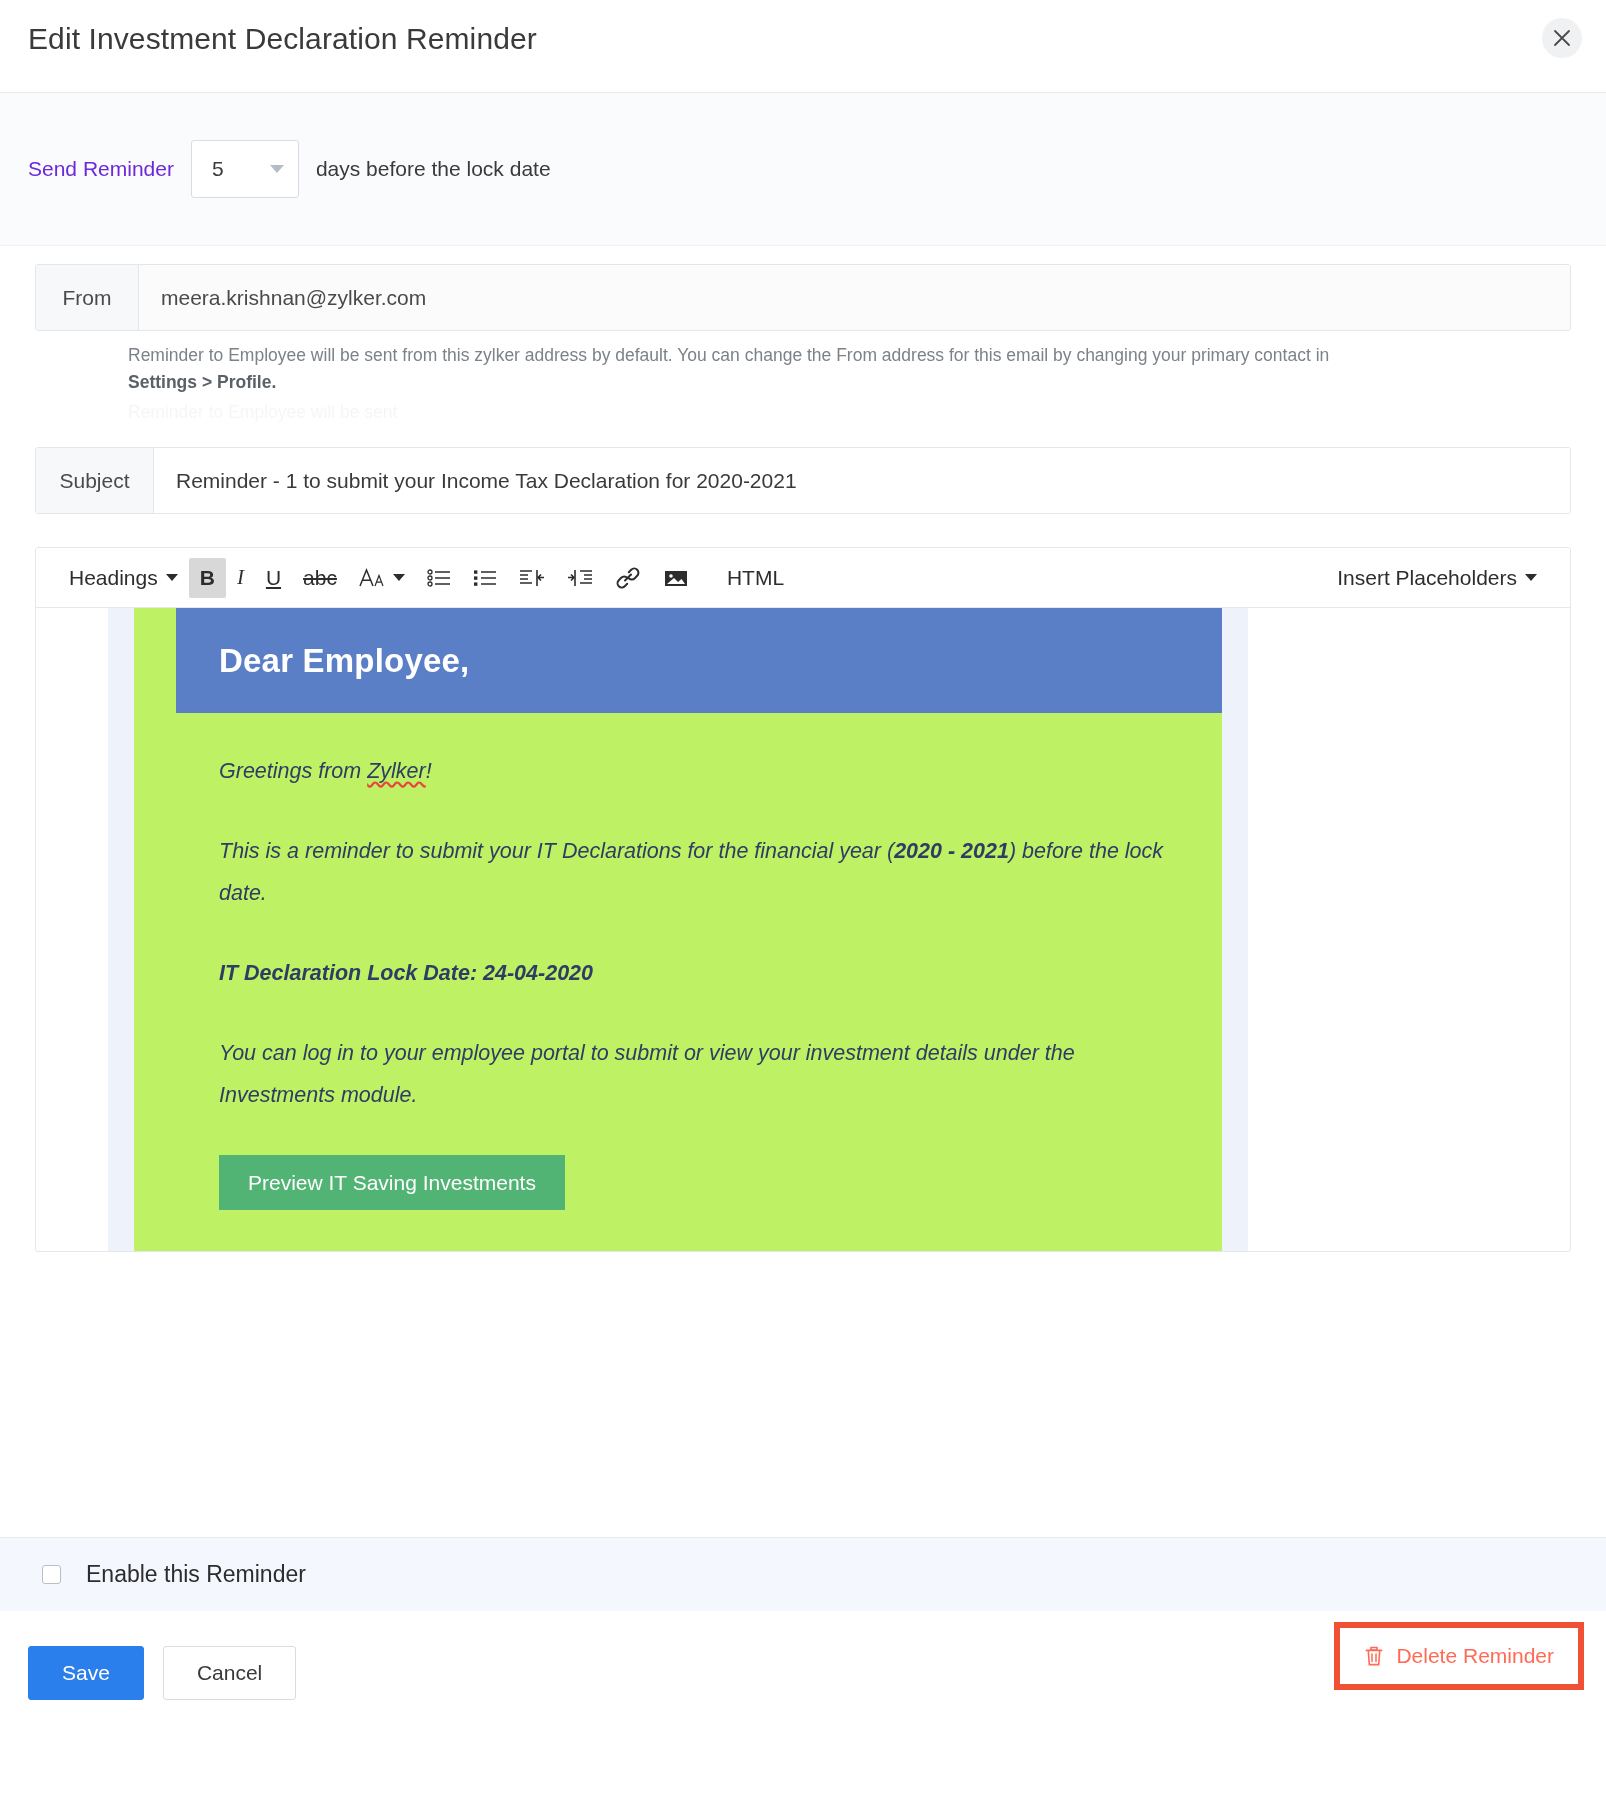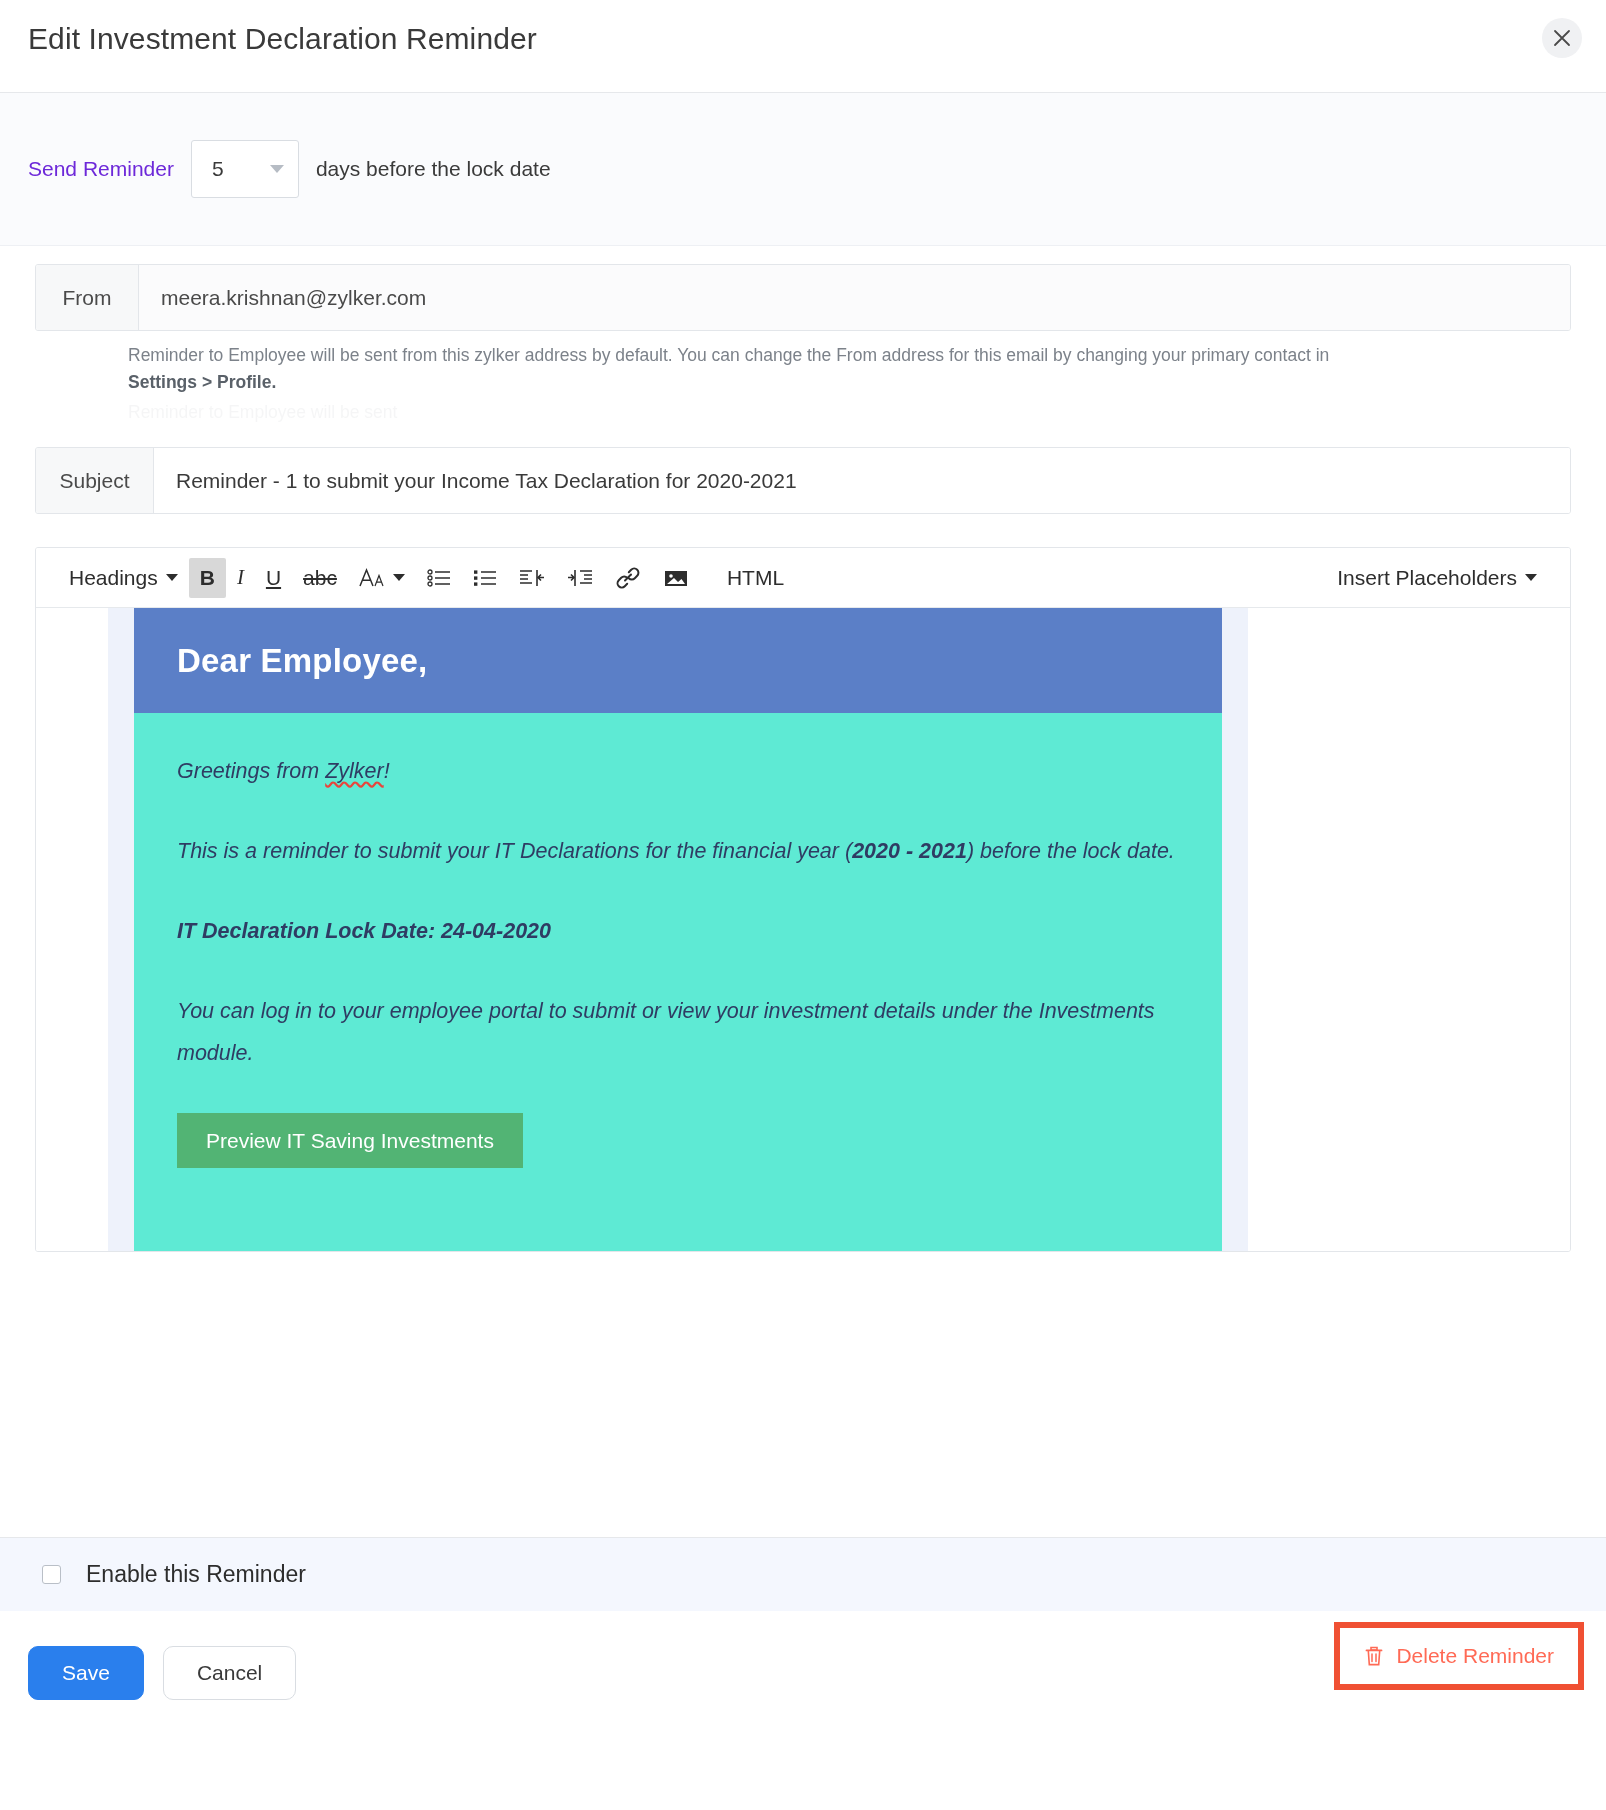--- a/index.html
+++ b/index.html
@@ -212,22 +212,23 @@
   }
   .mail-wrap {
     margin-left: 72px;
     width: 1140px;
     background: #eef2fb;
     height: 100%;
     padding: 0 26px;
     position: relative;
   }
   .mail-inner {
-    background: #5eead4;
+    background: #bef264;
     height: 100%;
+    padding-left: 42px;
   }
   .mail-banner {
     background: #5b7fc7;
     height: 105px;
     display: flex;
     align-items: center;
     padding-left: 43px;
   }
   .mail-banner-title {
     color: #ffffff;
@@ -289,21 +290,21 @@
     color: #2d2d2d;
   }
   .footer-actions {
     display: flex;
     align-items: center;
     padding: 35px 0 0 28px;
     position: relative;
   }
   .btn {
     font-size: 21px;
-    border-radius: 10px;
+    border-radius: 3px;
     cursor: pointer;
     font-family: "Liberation Sans", sans-serif;
   }
   .btn-save {
     background: #2a7fed;
     color: #ffffff;
     border: 1px solid #2a7fed;
     padding: 14px 33px;
   }
   .btn-cancel {

